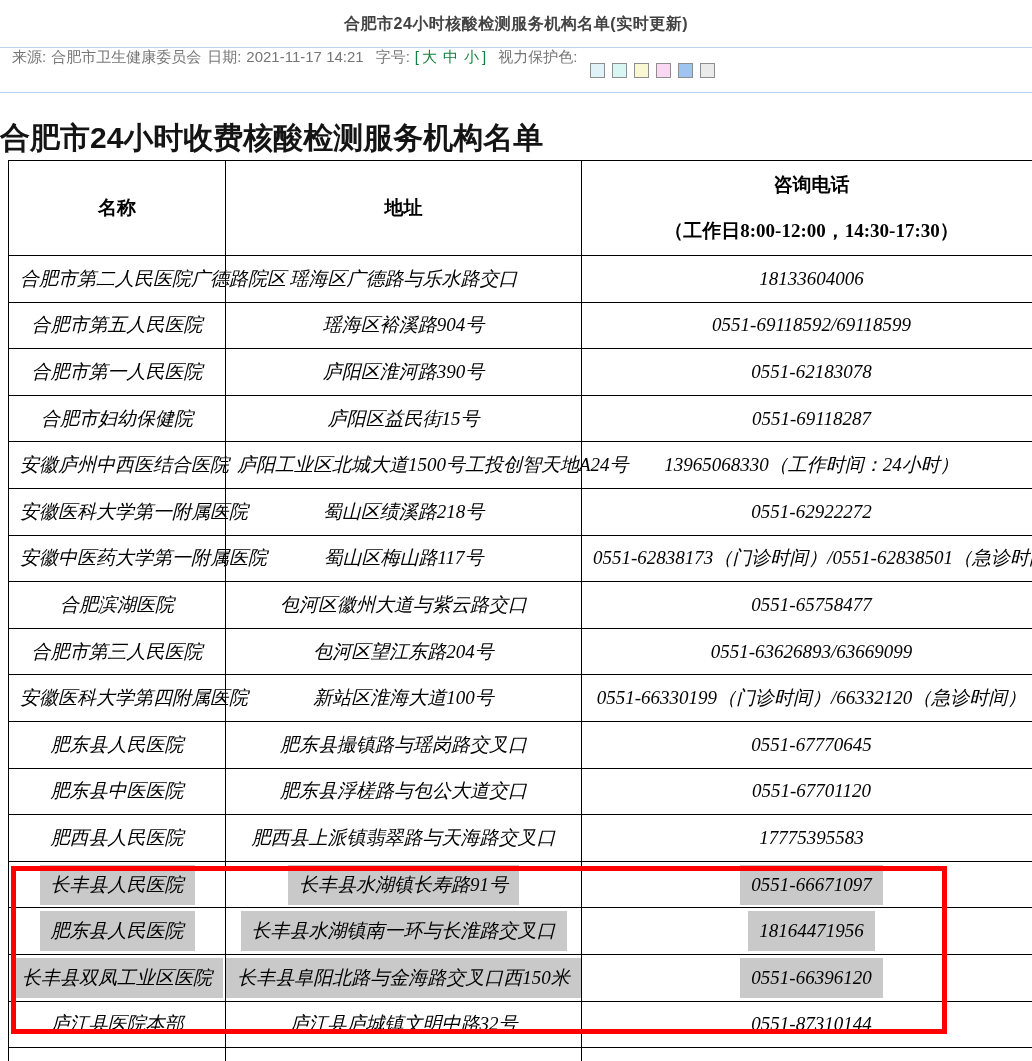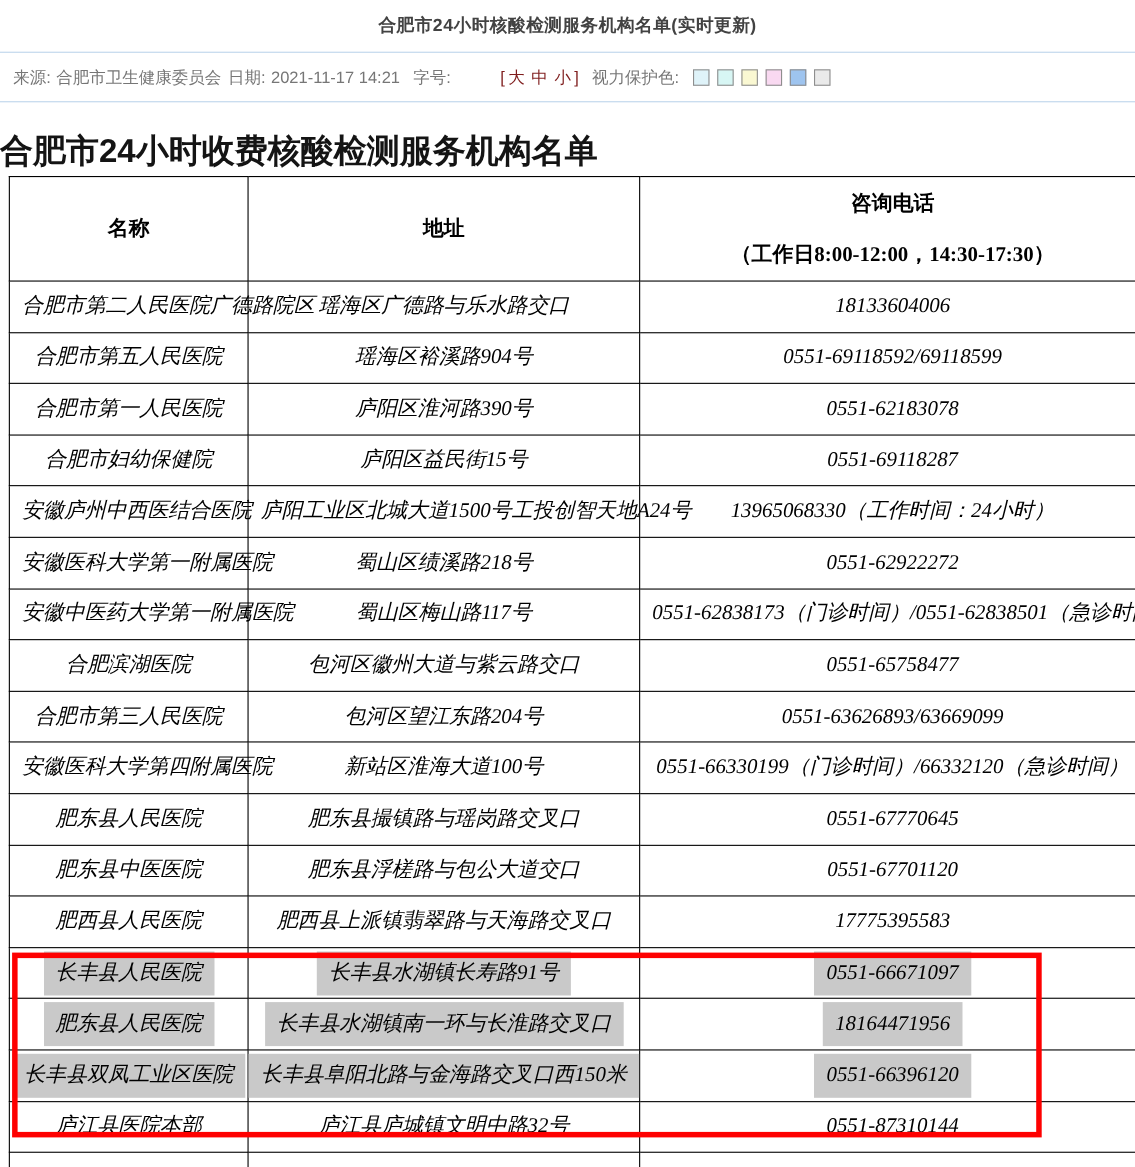--- a/index.html
+++ b/index.html
@@ -8,27 +8,27 @@
     font-family:"Liberation Sans",sans-serif;
   }
   
   .page-header{padding-top:7px;height:40px;border-bottom:1px solid #bdd5ec;text-align:center;}
   .page-title{
     font-size:16px;font-weight:600;color:#424242;line-height:34px;
     letter-spacing:0.5px;white-space:nowrap;
   }
   
   .meta-bar{
-    height:44px;border-bottom:1px solid #bdd5ec;display:flex;align-items:center;
+    height:44px;border-bottom:1px solid #bdd5ec;display:flex;
     padding-left:12px;font-size:15px;color:#767676;white-space:nowrap;
   }
   .meta-bar .label{margin-right:5px;}
   .meta-gap-lg{margin-left:6px;}
   .meta-gap{margin-left:12px;}
-  .font-size-links{color:#7f1d1d;margin-left:40px;}
+  .font-size-links{color:#15803d;}
   .font-size-links span.opt{margin:0 3px;cursor:pointer;}
   .swatches{display:flex;align-items:center;margin-left:8px;}
   .swatch{width:13px;height:13px;border:1px solid #8e8e8e;margin-right:7px;cursor:pointer;}
   
   .table-title{
     margin:26px 0 0 0;height:38px;line-height:38px;
     font-size:30px;font-weight:700;color:#141414;white-space:nowrap;
   }
   
   table.grid{

